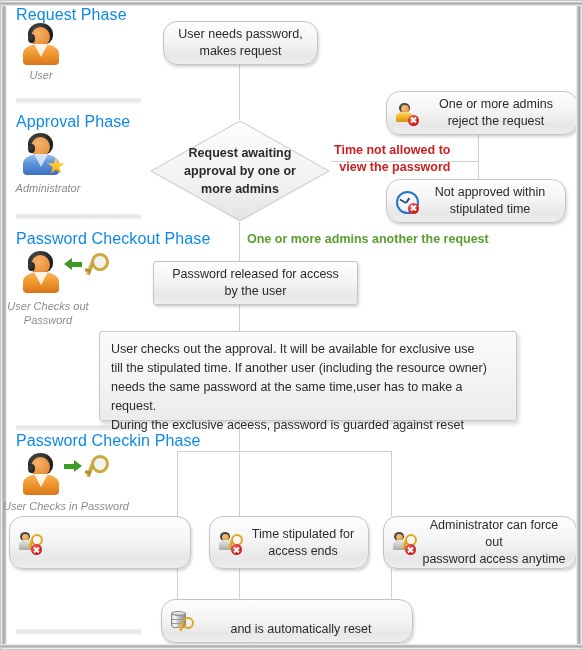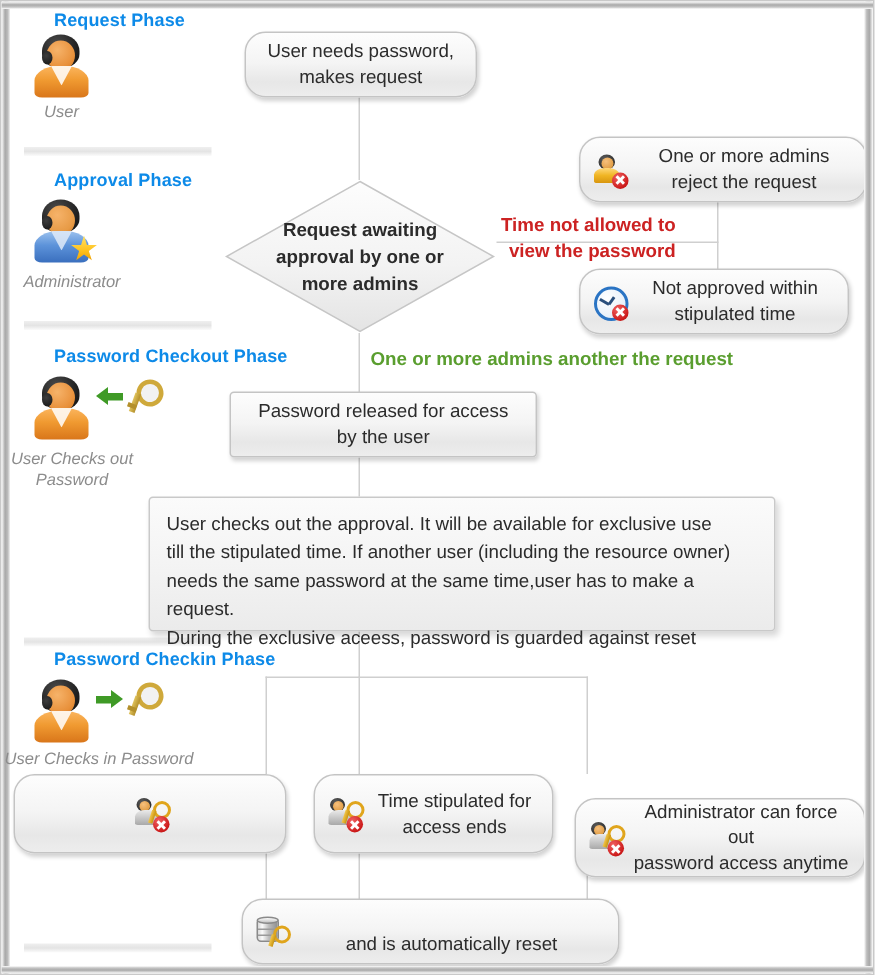--- a/index.html
+++ b/index.html
@@ -26,25 +26,24 @@
   }
   .topbar{position:absolute;left:0;top:0;width:583px;height:5px;
     background:linear-gradient(180deg,#ffffff 0%,#a9a9a9 45%,#c5c5c5 75%,#ffffff 100%);z-index:6;}
   .botbar{position:absolute;left:0;bottom:0;width:583px;height:5px;
     background:linear-gradient(0deg,#ffffff 0%,#a9a9a9 45%,#c5c5c5 75%,#ffffff 100%);z-index:6;}
 
   
   .phase-title{
     position:absolute;
     color:#0d8ae8;
-    font-size:12px;
-    font-weight:bold;
+    font-size:16px;
+    font-weight:normal;
     white-space:nowrap;
     letter-spacing:0.1px;
-    margin-left:20px;
   }
   .phase-caption{
     position:absolute;
     color:#8c8c8c;
     font-size:11px;
     font-style:italic;
     text-align:center;
     line-height:14px;
     width:150px;
   }
@@ -70,21 +69,21 @@
     align-items:center;
     justify-content:center;
     text-align:center;
     color:#2b2b2b;
     font-size:12.5px;
     line-height:17px;
     padding:4px 8px;
   }
   .node.square{border-radius:3px;}
   .node .txt{display:block;}
-  .node.with-icon{justify-content:center;gap:6px;padding-left:9px;}
+  .node.with-icon{justify-content:flex-start;gap:6px;padding-left:9px;}
   .node.with-icon .txt{flex:1;text-align:center;}
 
   .bignote{
     position:absolute;
     box-sizing:border-box;
     border:1px solid #c9c9c9;
     border-radius:3px;
     background:linear-gradient(180deg,#fbfbfb 0%,#f3f3f3 55%,#ebebeb 100%);
     box-shadow:2px 3px 4px rgba(0,0,0,0.16);
     color:#2b2b2b;
@@ -435,21 +434,21 @@
           </span>
       </span>
       <span class="badge-x"></span>
     </span>
     <span class="txt">
       <span>Time stipulated for</span><br>
       <span>access ends</span>
     </span>
   </div>
 
-  <div class="node with-icon" style="left:382px;top:515px;width:194px;height:53px;margin-top:16px;">
+  <div class="node with-icon" style="left:382px;top:515px;width:194px;height:53px;">
     <span class="ico-sm">
       <span class="keyperson">
         <span class="kp-h"></span>
           <span class="kp-f"></span>
           <span class="kp-b"></span>
         <span class="kp-key">
             <span class="r"></span>
             <span class="s"></span>
           </span>
       </span>

